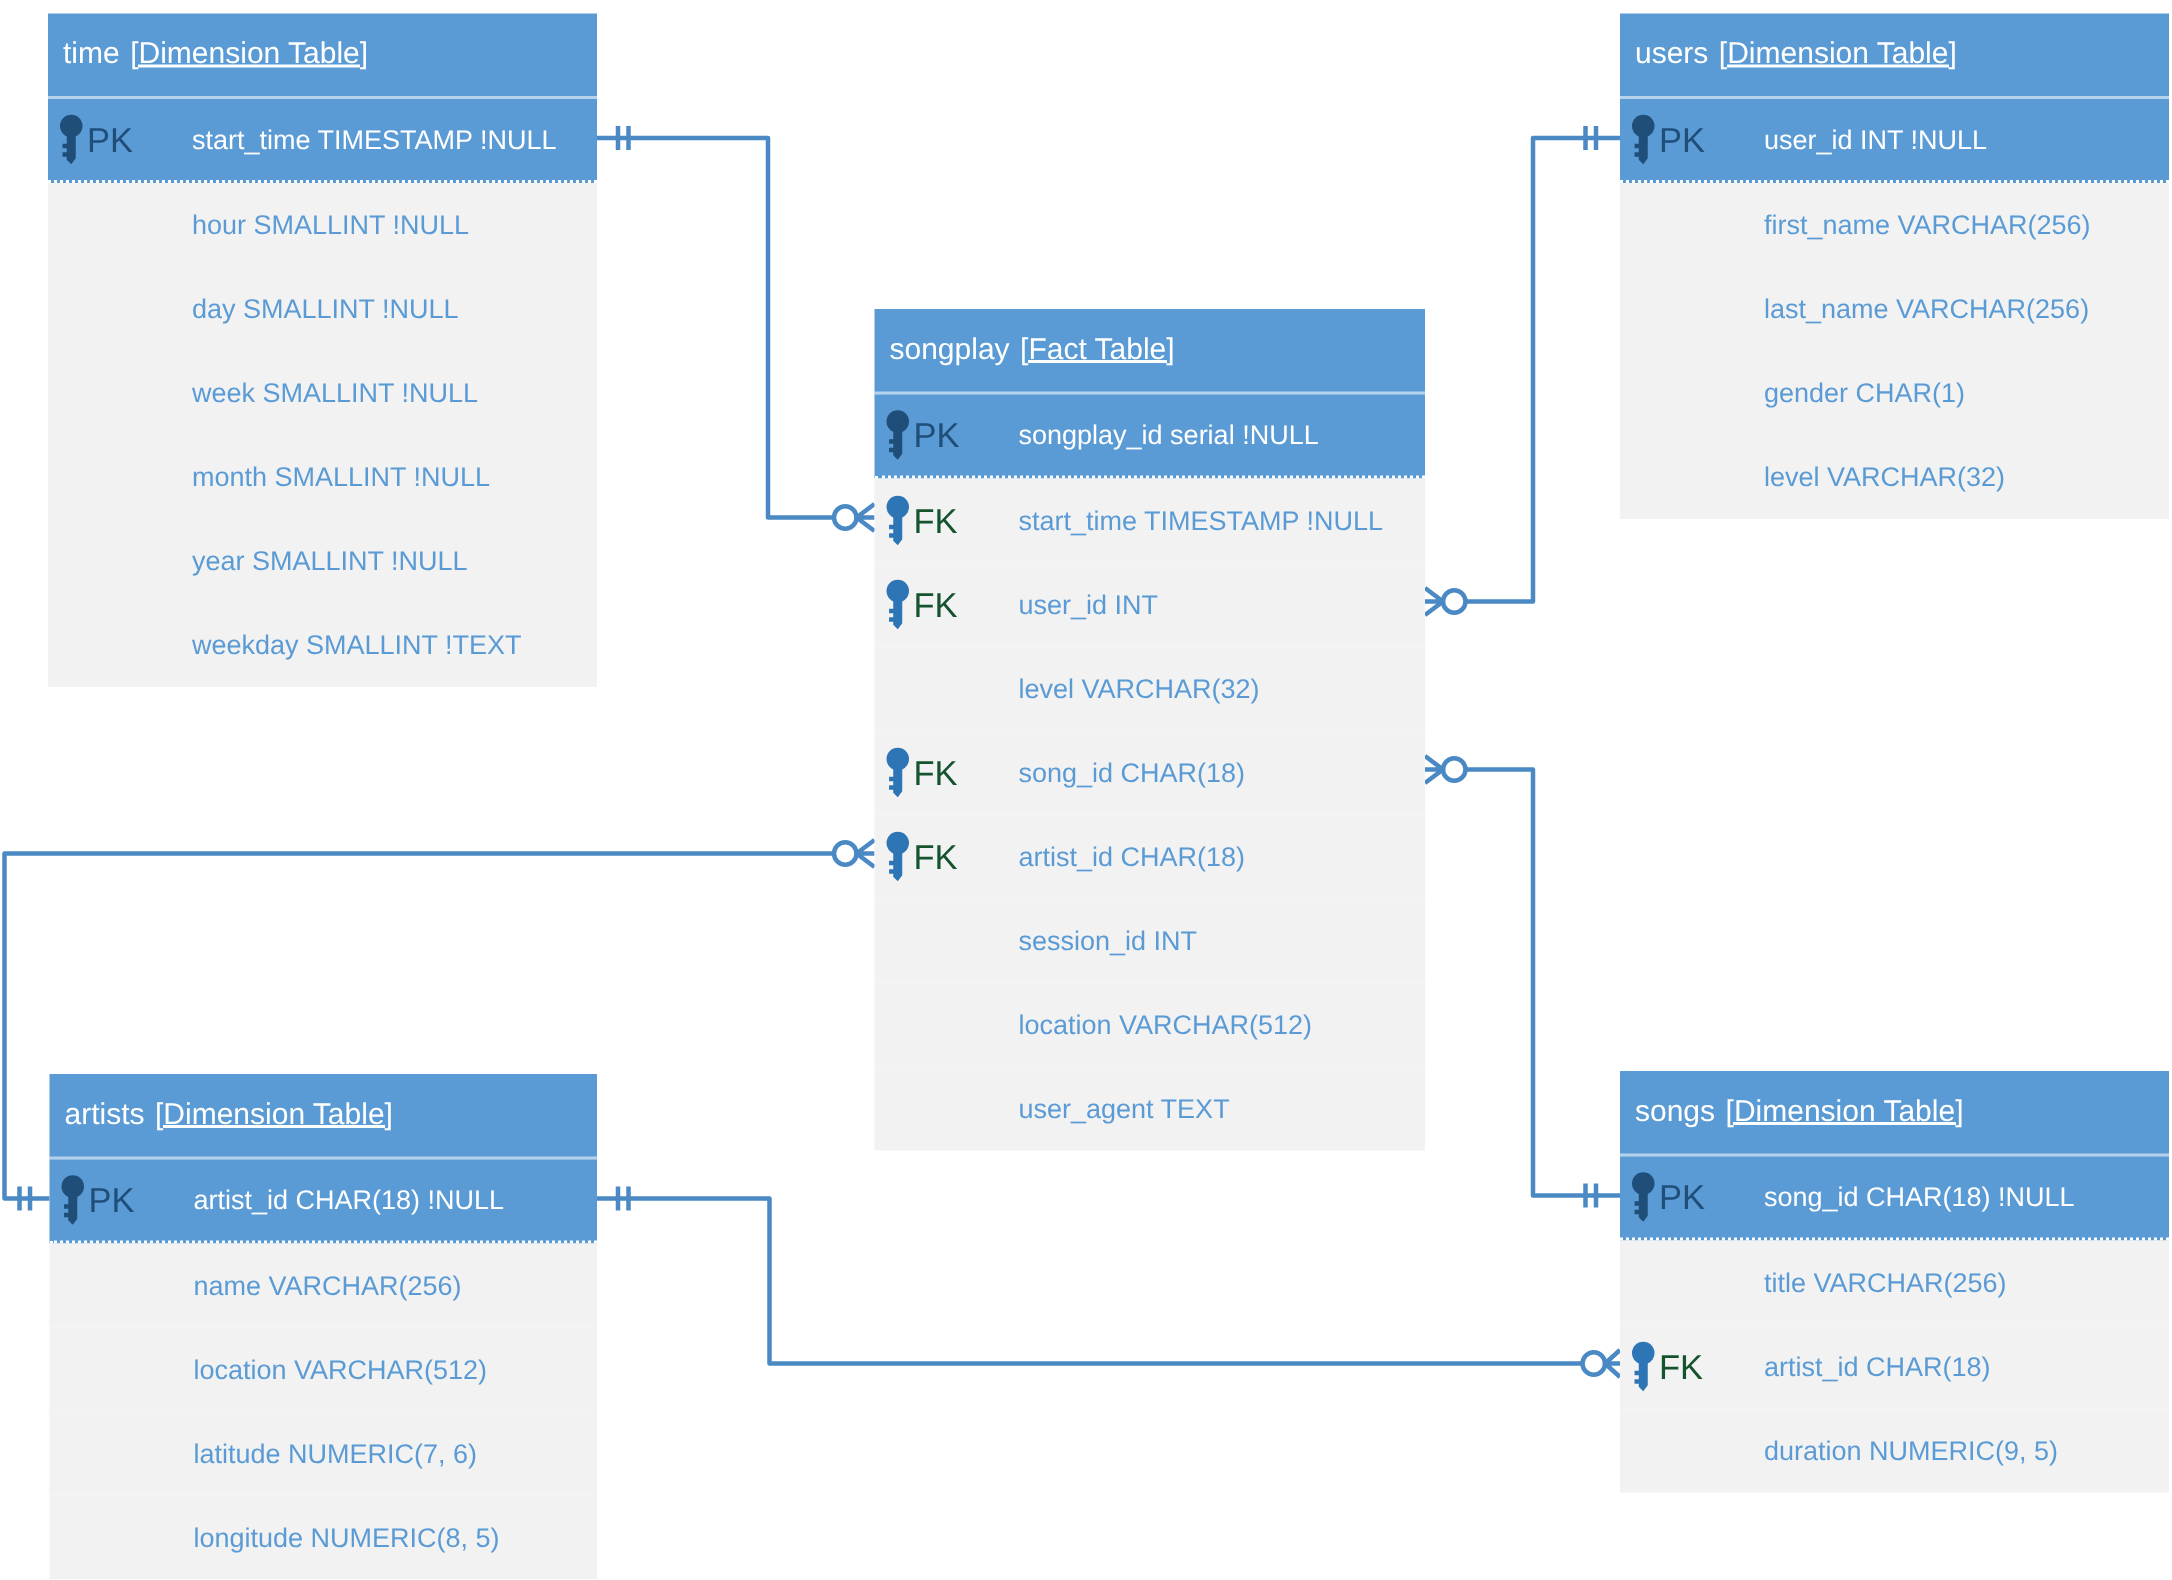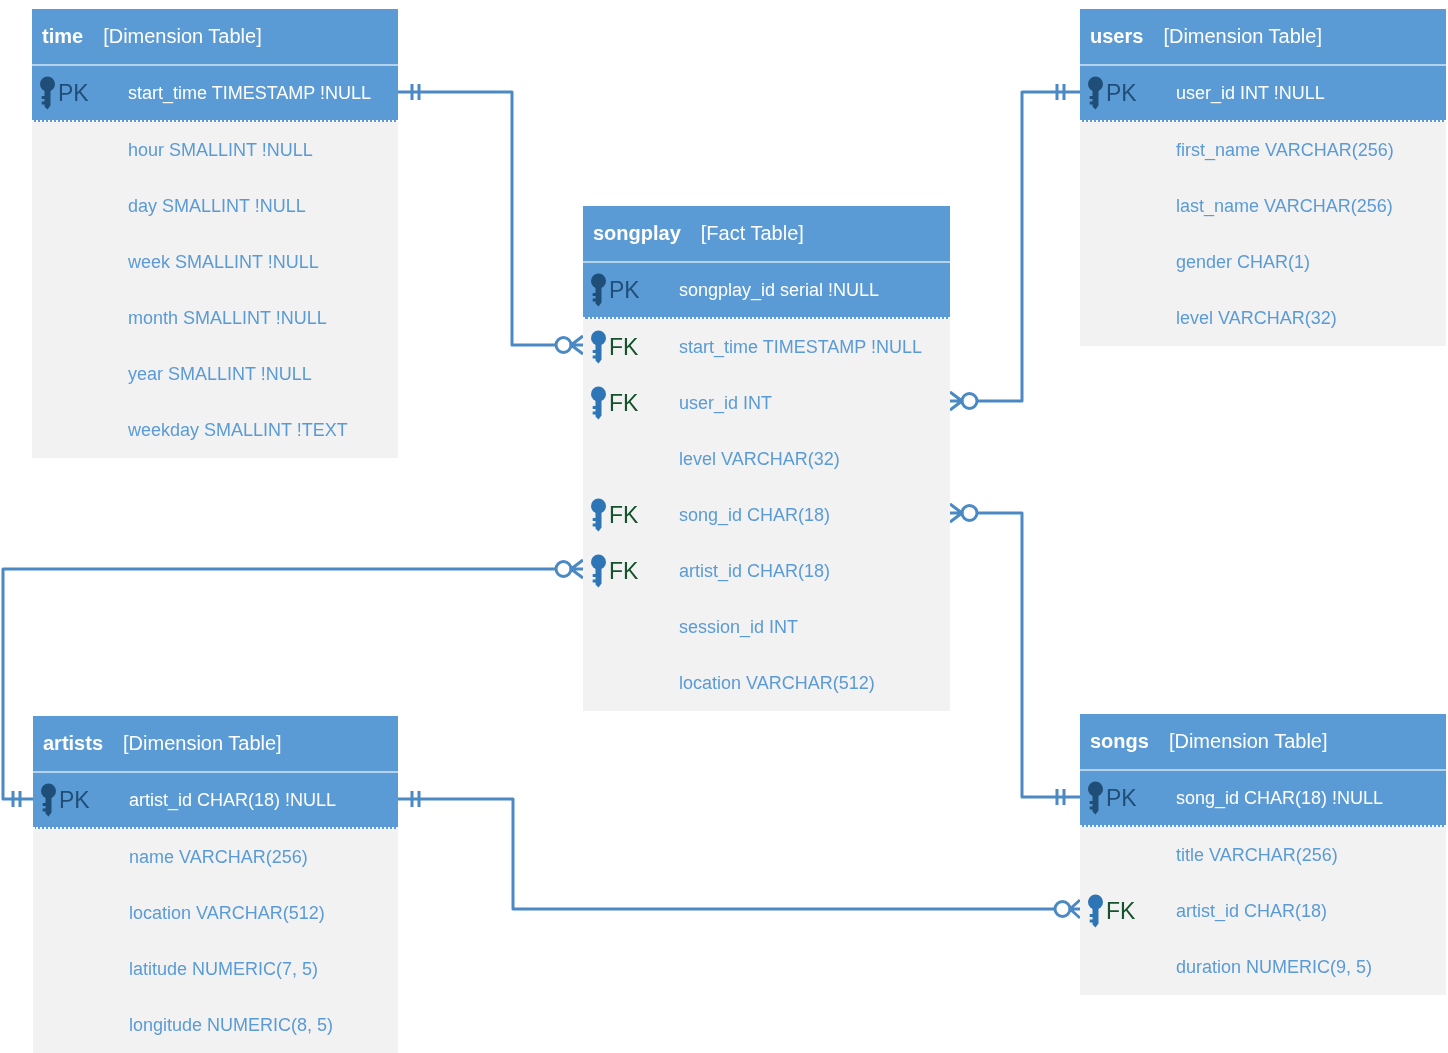--- a/index.html
+++ b/index.html
@@ -18,22 +18,22 @@
     height:55px;
     background:#5b9bd5;
     color:#ffffff;
     display:flex;
     align-items:center;
     padding:0 10px;
     font-size:20px;
     border-bottom:2px solid rgba(255,255,255,0.55);
     white-space:nowrap;
   }
-  .tname{font-weight:bold;}
-  .tkind{margin-left:20px;font-weight:normal;}
+  .tname{font-weight:normal;}
+  .tkind{margin-left:7px;font-weight:normal;text-decoration:underline;}
   .row{
     position:relative;
     height:56px;
     display:flex;
     align-items:center;
     background:#f2f2f2;
     color:#5b9bd5;
     font-size:18px;
     white-space:nowrap;
   }
@@ -239,20 +239,23 @@
           <span class="keylabel">FK</span>
         </span>
       <span class="coltext">artist_id CHAR(18)</span>
     </div>
     <div class="row">
         <span class="coltext">session_id INT</span>
       </div>
     <div class="row">
         <span class="coltext">location VARCHAR(512)</span>
       </div>
+    <div class="row">
+        <span class="coltext">user_agent TEXT</span>
+      </div>
   </div>
 
   <div class="erd-table" style="left:33px;top:716px;width:365px">
     <div class="thead">
       <span class="tname">artists</span>
       <span class="tkind">[Dimension Table]</span>
     </div>
     <div class="row pk">
       <span class="keywrap">
           <svg class="key-icon" viewBox="0 0 19 34" fill="#1f4e79">
@@ -262,21 +265,21 @@
         </span>
       <span class="coltext">artist_id CHAR(18) !NULL</span>
     </div>
     <div class="row">
         <span class="coltext">name VARCHAR(256)</span>
       </div>
     <div class="row">
         <span class="coltext">location VARCHAR(512)</span>
       </div>
     <div class="row">
-        <span class="coltext">latitude NUMERIC(7, 5)</span>
+        <span class="coltext">latitude NUMERIC(7, 6)</span>
       </div>
     <div class="row">
         <span class="coltext">longitude NUMERIC(8, 5)</span>
       </div>
   </div>
 
   <div class="erd-table" style="left:1080px;top:714px;width:366px">
     <div class="thead">
       <span class="tname">songs</span>
       <span class="tkind">[Dimension Table]</span>

